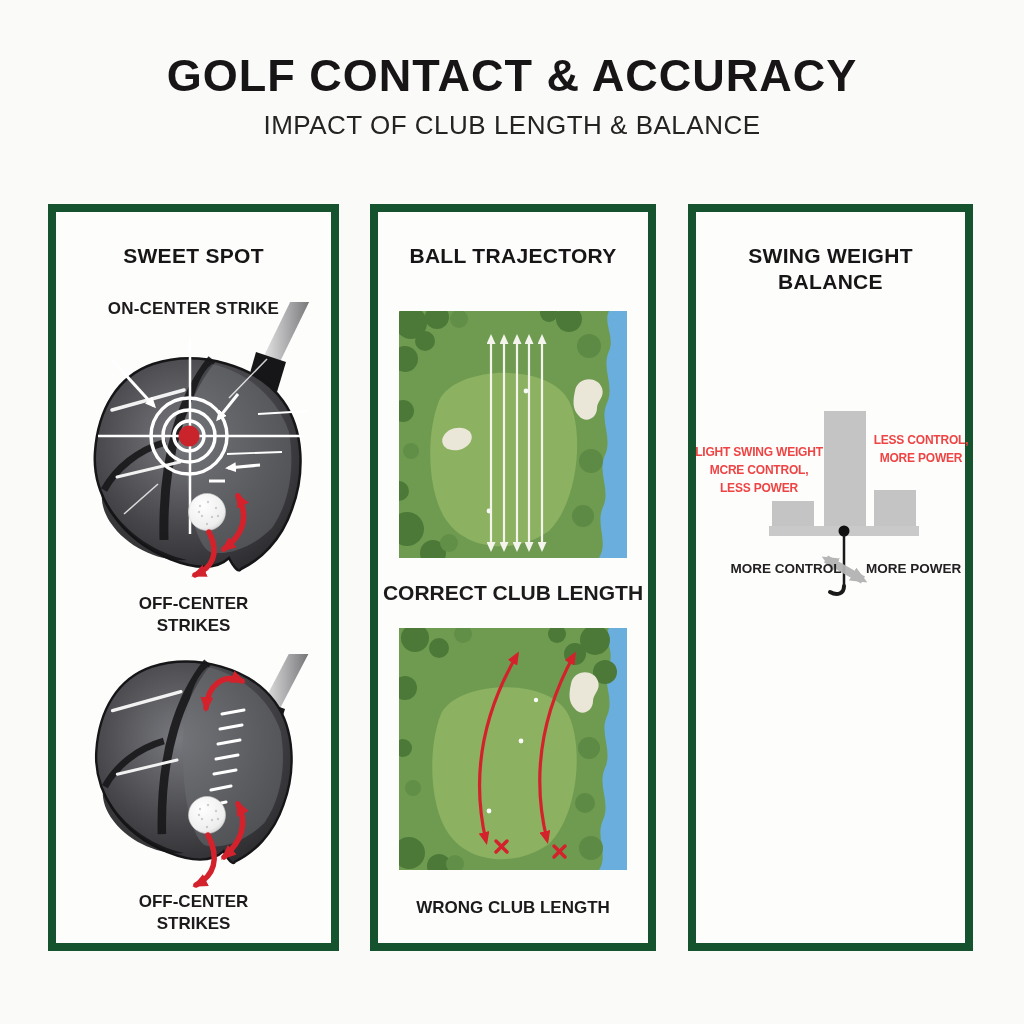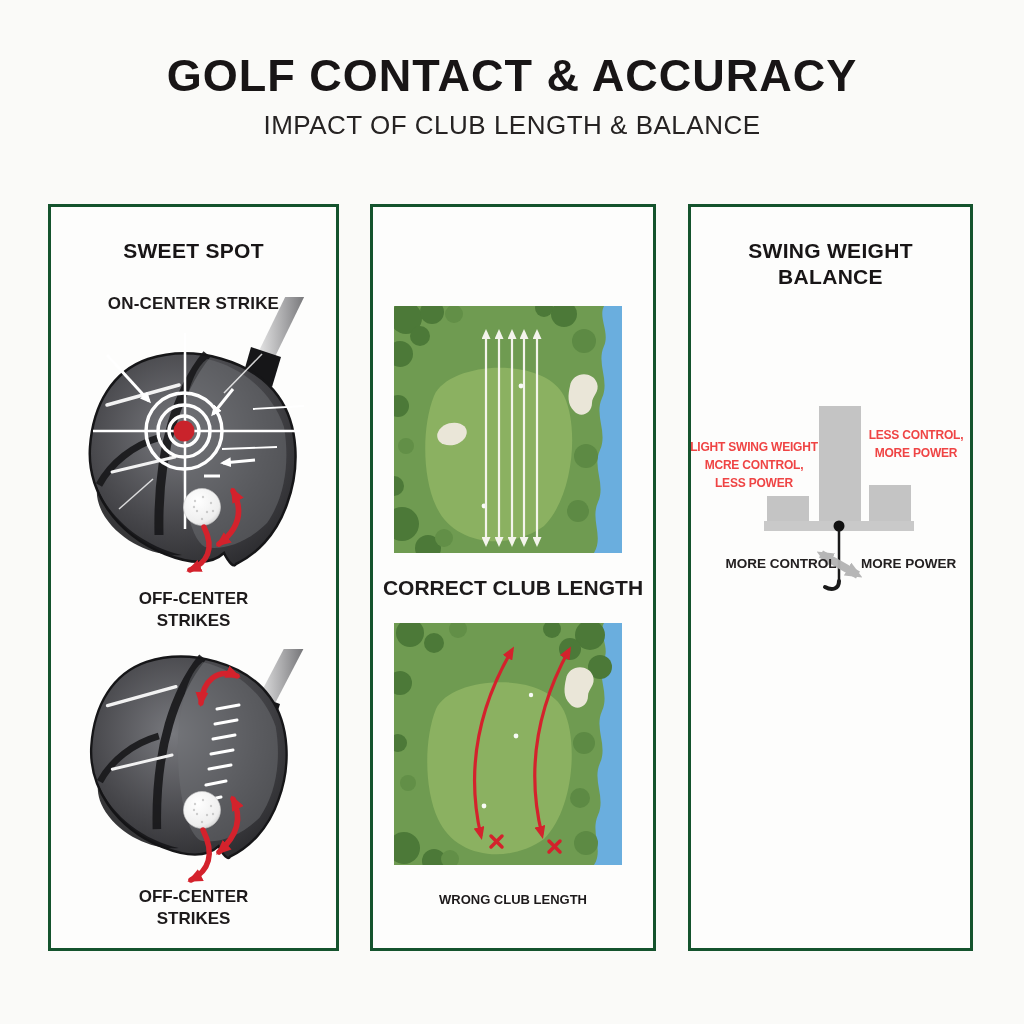--- a/index.html
+++ b/index.html
@@ -12,39 +12,39 @@
   .title{
     top:50px;left:0;width:100%;text-align:center;
     font-size:45px;font-weight:700;letter-spacing:1px;color:#181516;
   }
   .subtitle{
     top:110px;left:0;width:100%;text-align:center;
     font-size:26px;font-weight:400;letter-spacing:.5px;color:#262323;
   }
   .panel{
     position:absolute;top:204px;height:747px;background:#fdfdfc;
-    border:3px solid #14532d;box-sizing:border-box;
+    border:8px solid #14532d;box-sizing:border-box;
   }
   #panel-sweet{left:48px;width:291px;}
   #panel-traj{left:370px;width:286px;}
   #panel-swing{left:688px;width:285px;}
   .p-heading{
     position:absolute;top:31px;left:0;right:0;text-align:center;
     font-size:21px;font-weight:800;letter-spacing:.3px;line-height:1.25;color:#181516;
   }
   #panel-swing .p-heading{padding:0 30px;}
   .p-label{
     position:absolute;left:0;right:0;text-align:center;
     font-weight:700;color:#1d1a1b;line-height:1.28;
   }
   .lbl-oncenter{top:86px;font-size:17px;letter-spacing:.2px;}
   .lbl-offcenter-mid{top:381px;font-size:17px;padding:0 62px;}
   .lbl-offcenter-bot{top:679px;font-size:17px;padding:0 62px;}
   .lbl-correct{top:368px;font-size:21px;}
-  .lbl-wrong{top:685px;font-size:13px;}
+  .lbl-wrong{top:685px;font-size:17px;}
   .club-svg{position:absolute;width:276px;height:290px;left:6px;}
   #club1{top:90px;}
   #club2{top:442px;}
   .map-svg{position:absolute;left:21px;width:228px;}
   #map1{top:99px;height:247px;}
   #map2{top:416px;height:242px;}
   #balance-svg{position:absolute;left:56px;top:191px;width:170px;height:200px;}
   .note{
     position:absolute;text-align:center;font-weight:700;font-size:12px;
     line-height:1.5;color:#ef4444;letter-spacing:-0.2px;
@@ -175,20 +175,21 @@
       <path d="M 144,54 C 146,31 161,19 180,27" marker-start="url(#mr)" marker-end="url(#mr)"></path>
       <path d="M 162,203 Q 190,178 176,150" marker-start="url(#mr)" marker-end="url(#mr)"></path>
       <path d="M 146,181 C 158,205 152,222 134,231" marker-end="url(#mr)"></path>
     </g>
   </svg>
 
   <div class="p-label lbl-offcenter-bot">OFF-CENTER STRIKES</div>
 </section>
 
 <section class="panel" id="panel-traj">
+  <div class="p-heading">BALL TRAJECTORY</div>
 
   <svg id="map1" class="map-svg" viewBox="0 0 228 247">
     <defs>
       <marker id="mtr" viewBox="0 0 10 9" refX="7" refY="4.5" markerWidth="10" markerHeight="9" markerUnits="userSpaceOnUse" orient="auto-start-reverse">
         <path d="M0,0 L10,4.5 L0,9 Z" fill="#f4f4ec"></path>
       </marker>
       <marker id="mrc" viewBox="0 0 13 11" refX="9" refY="5.5" markerWidth="13" markerHeight="11" markerUnits="userSpaceOnUse" orient="auto-start-reverse">
         <path d="M0,0 L13,5.5 L0,11 Z" fill="#d4222c"></path>
       </marker>
     </defs>

